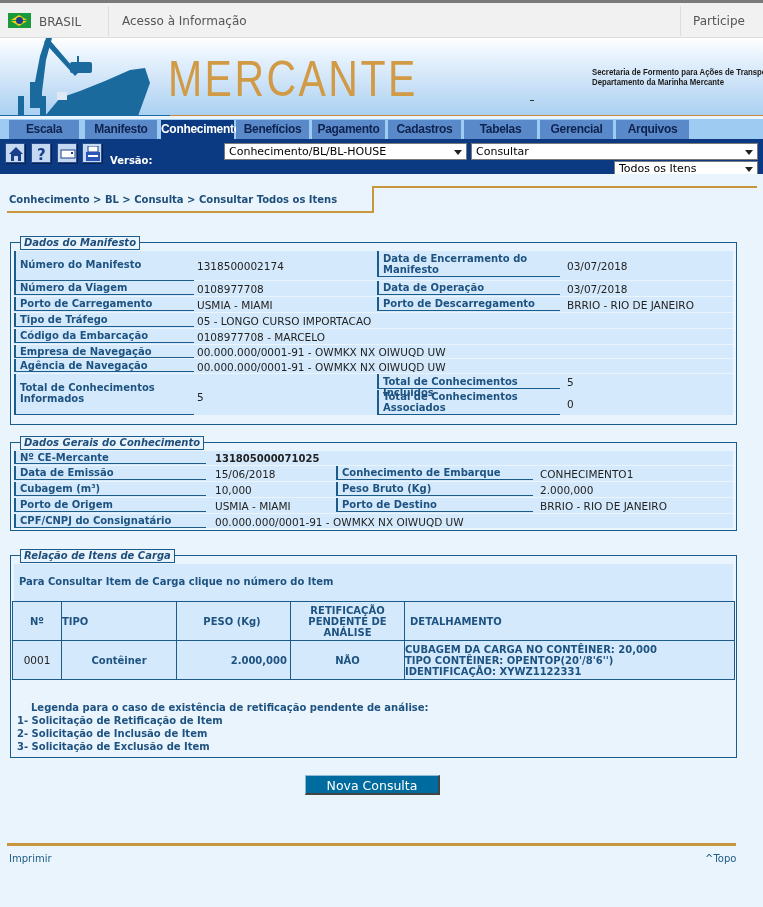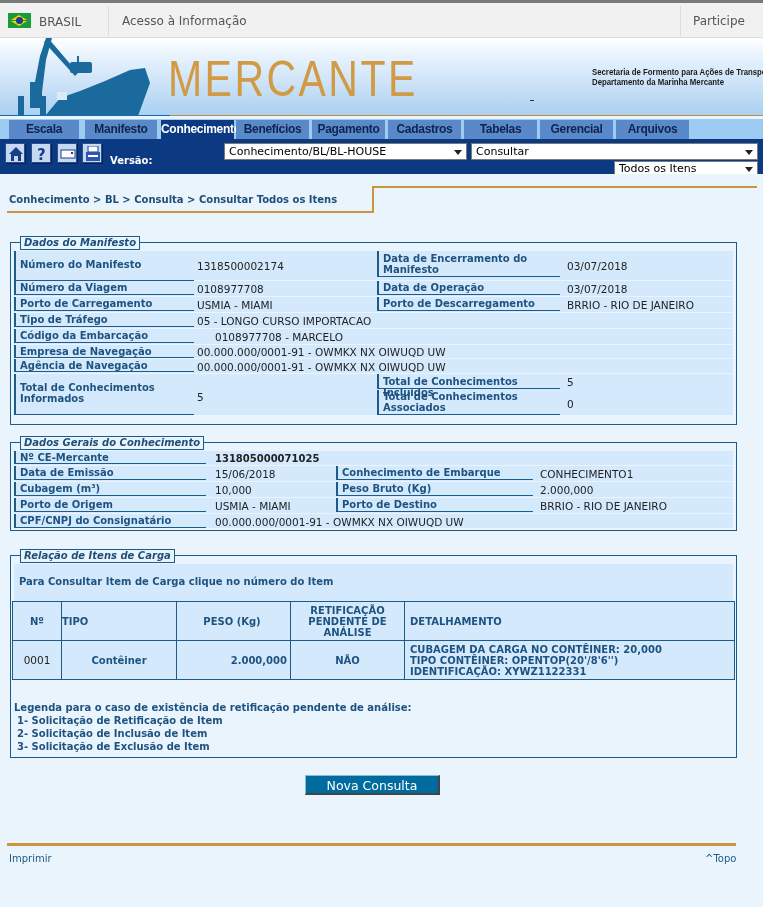--- a/index.html
+++ b/index.html
@@ -178,21 +178,21 @@
   <div class="val" style="left:186px;top:56px">USMIA - MIAMI</div>
   <div class="lbl" style="left:366px;top:54px;width:183px;height:14px;padding-top:1px">Porto de Descarregamento</div>
   <div class="val" style="left:556px;top:56px">BRRIO - RIO DE JANEIRO</div>
 
   <div class="row" style="left:3px;top:70px;width:719px;height:16px"></div>
   <div class="lbl" style="left:3px;top:70px;width:180px;height:14px;padding-top:1px">Tipo de Tráfego</div>
   <div class="val" style="left:186px;top:72px">05 - LONGO CURSO IMPORTACAO</div>
 
   <div class="row" style="left:3px;top:86px;width:719px;height:16px"></div>
   <div class="lbl" style="left:3px;top:86px;width:180px;height:14px;padding-top:1px">Código da Embarcação</div>
-  <div class="val" style="left:204px;top:88px">0108977708 - MARCELO</div>
+  <div class="val" style="left:186px;top:88px">0108977708 - MARCELO</div>
 
   <div class="row" style="left:3px;top:102px;width:719px;height:14px"></div>
   <div class="lbl" style="left:3px;top:102px;width:180px;height:13px;padding-top:1px">Empresa de Navegação</div>
   <div class="val" style="left:186px;top:103px">00.000.000/0001-91 - OWMKX NX OIWUQD UW</div>
 
   <div class="row" style="left:3px;top:116px;width:719px;height:15px"></div>
   <div class="lbl" style="left:3px;top:116px;width:180px;height:13px;padding-top:1px">Agência de Navegação</div>
   <div class="val" style="left:186px;top:118px">00.000.000/0001-91 - OWMKX NX OIWUQD UW</div>
 
   <div class="row" style="left:3px;top:131px;width:719px;height:42px"></div>
@@ -246,30 +246,30 @@
       <td style="width:115px;text-align:left">TIPO</td>
       <td style="width:114px;text-align:center;padding-right:3px">PESO (Kg)</td>
       <td style="width:114px;text-align:center;line-height:11px">RETIFICAÇÃO PENDENTE DE ANÁLISE</td>
       <td style="padding-left:5px">DETALHAMENTO</td>
     </tr>
     <tr style="height:39px">
       <td style="text-align:center;font-weight:normal;color:#222;font-size:10.5px">0001</td>
       <td style="text-align:center">Contêiner</td>
       <td style="text-align:right;padding-right:3px">2.000,000</td>
       <td style="text-align:center">NÃO</td>
-      <td style="padding-left:5px;line-height:11px">
+      <td style="line-height:11px">
         <div>CUBAGEM DA CARGA NO CONTÊINER: 20,000</div>
         <div>TIPO CONTÊINER: OPENTOP(20'/8'6'')</div>
         <div>IDENTIFICAÇÃO: XYWZ1122331</div>
       </td>
     </tr>
   </tbody>
     </table>
 
-  <div class="legend-text" style="left:3px;top:146px">Legenda para o caso de existência de retificação pendente de análise:</div>
+  <div class="legend-text" style="left:20px;top:146px">Legenda para o caso de existência de retificação pendente de análise:</div>
   <div class="legend-text" style="left:6px;top:159px">1- Solicitação de Retificação de Item</div>
   <div class="legend-text" style="left:6px;top:172px">2- Solicitação de Inclusão de Item</div>
   <div class="legend-text" style="left:6px;top:185px">3- Solicitação de Exclusão de Item</div>
 </div>
 
 <div class="btn-nova">Nova Consulta</div>
 
 <div class="footline"></div>
 <span class="imprimir">Imprimir</span>
 <span class="topo">^Topo</span>

